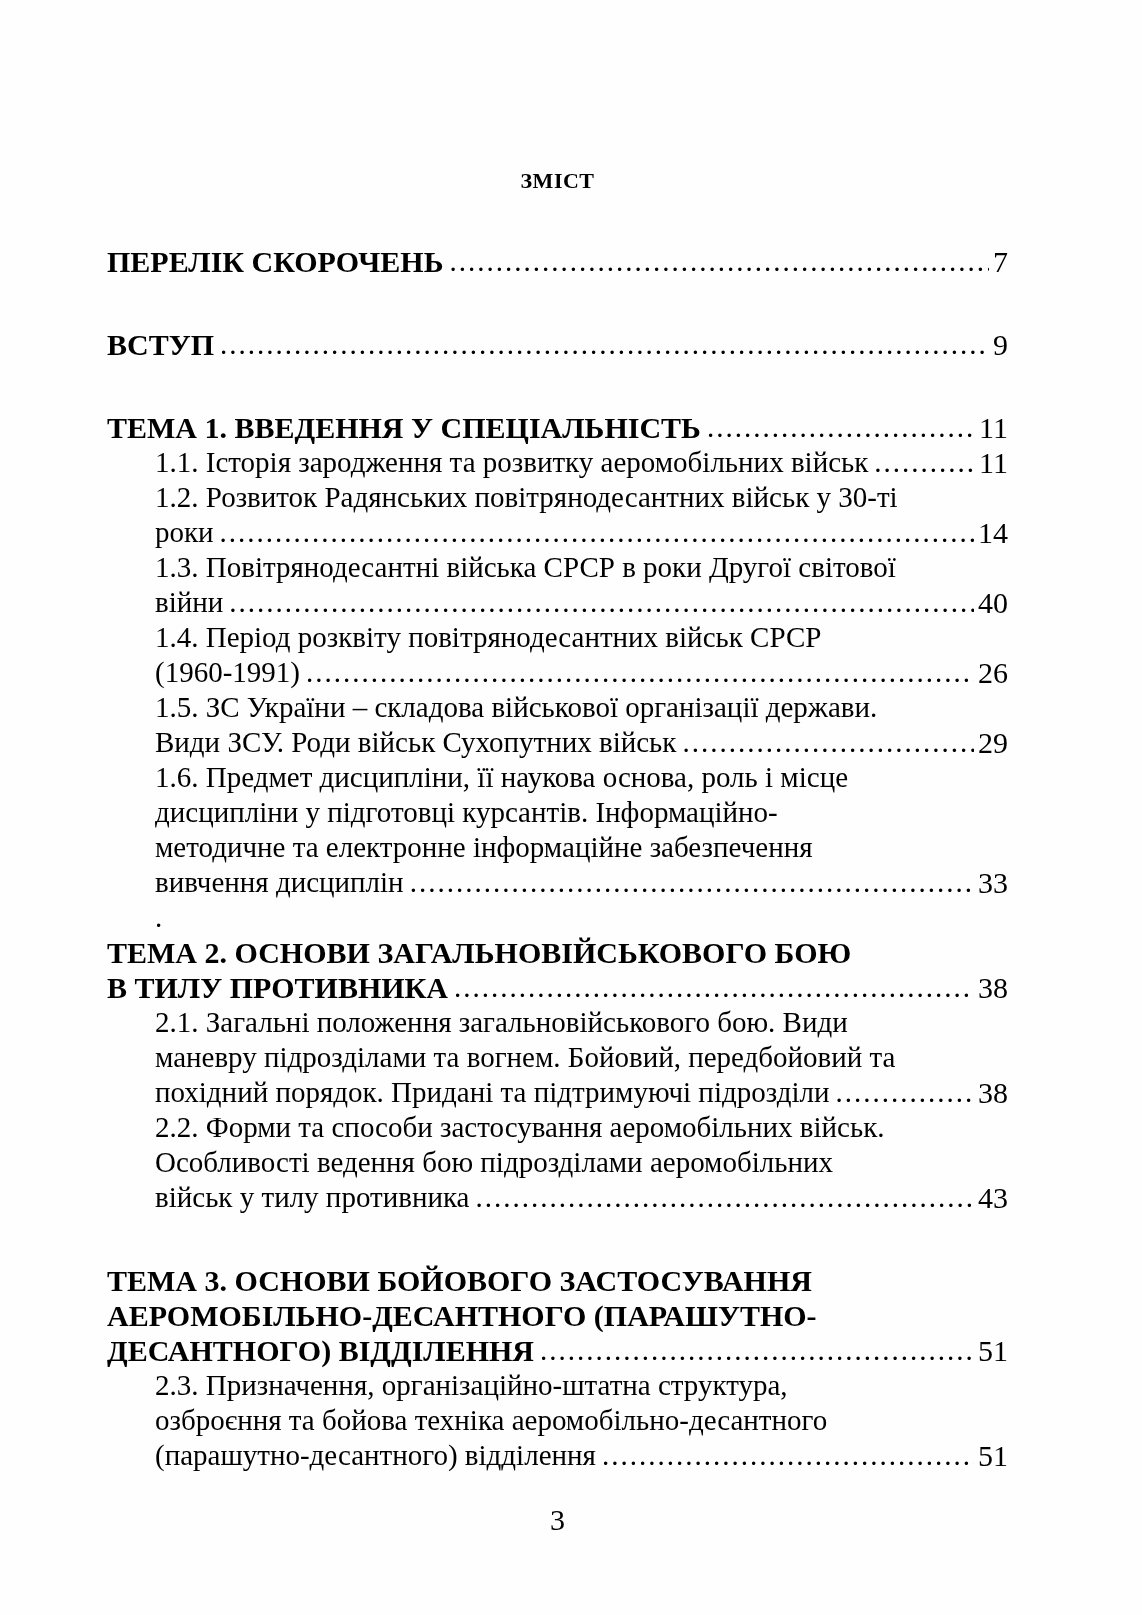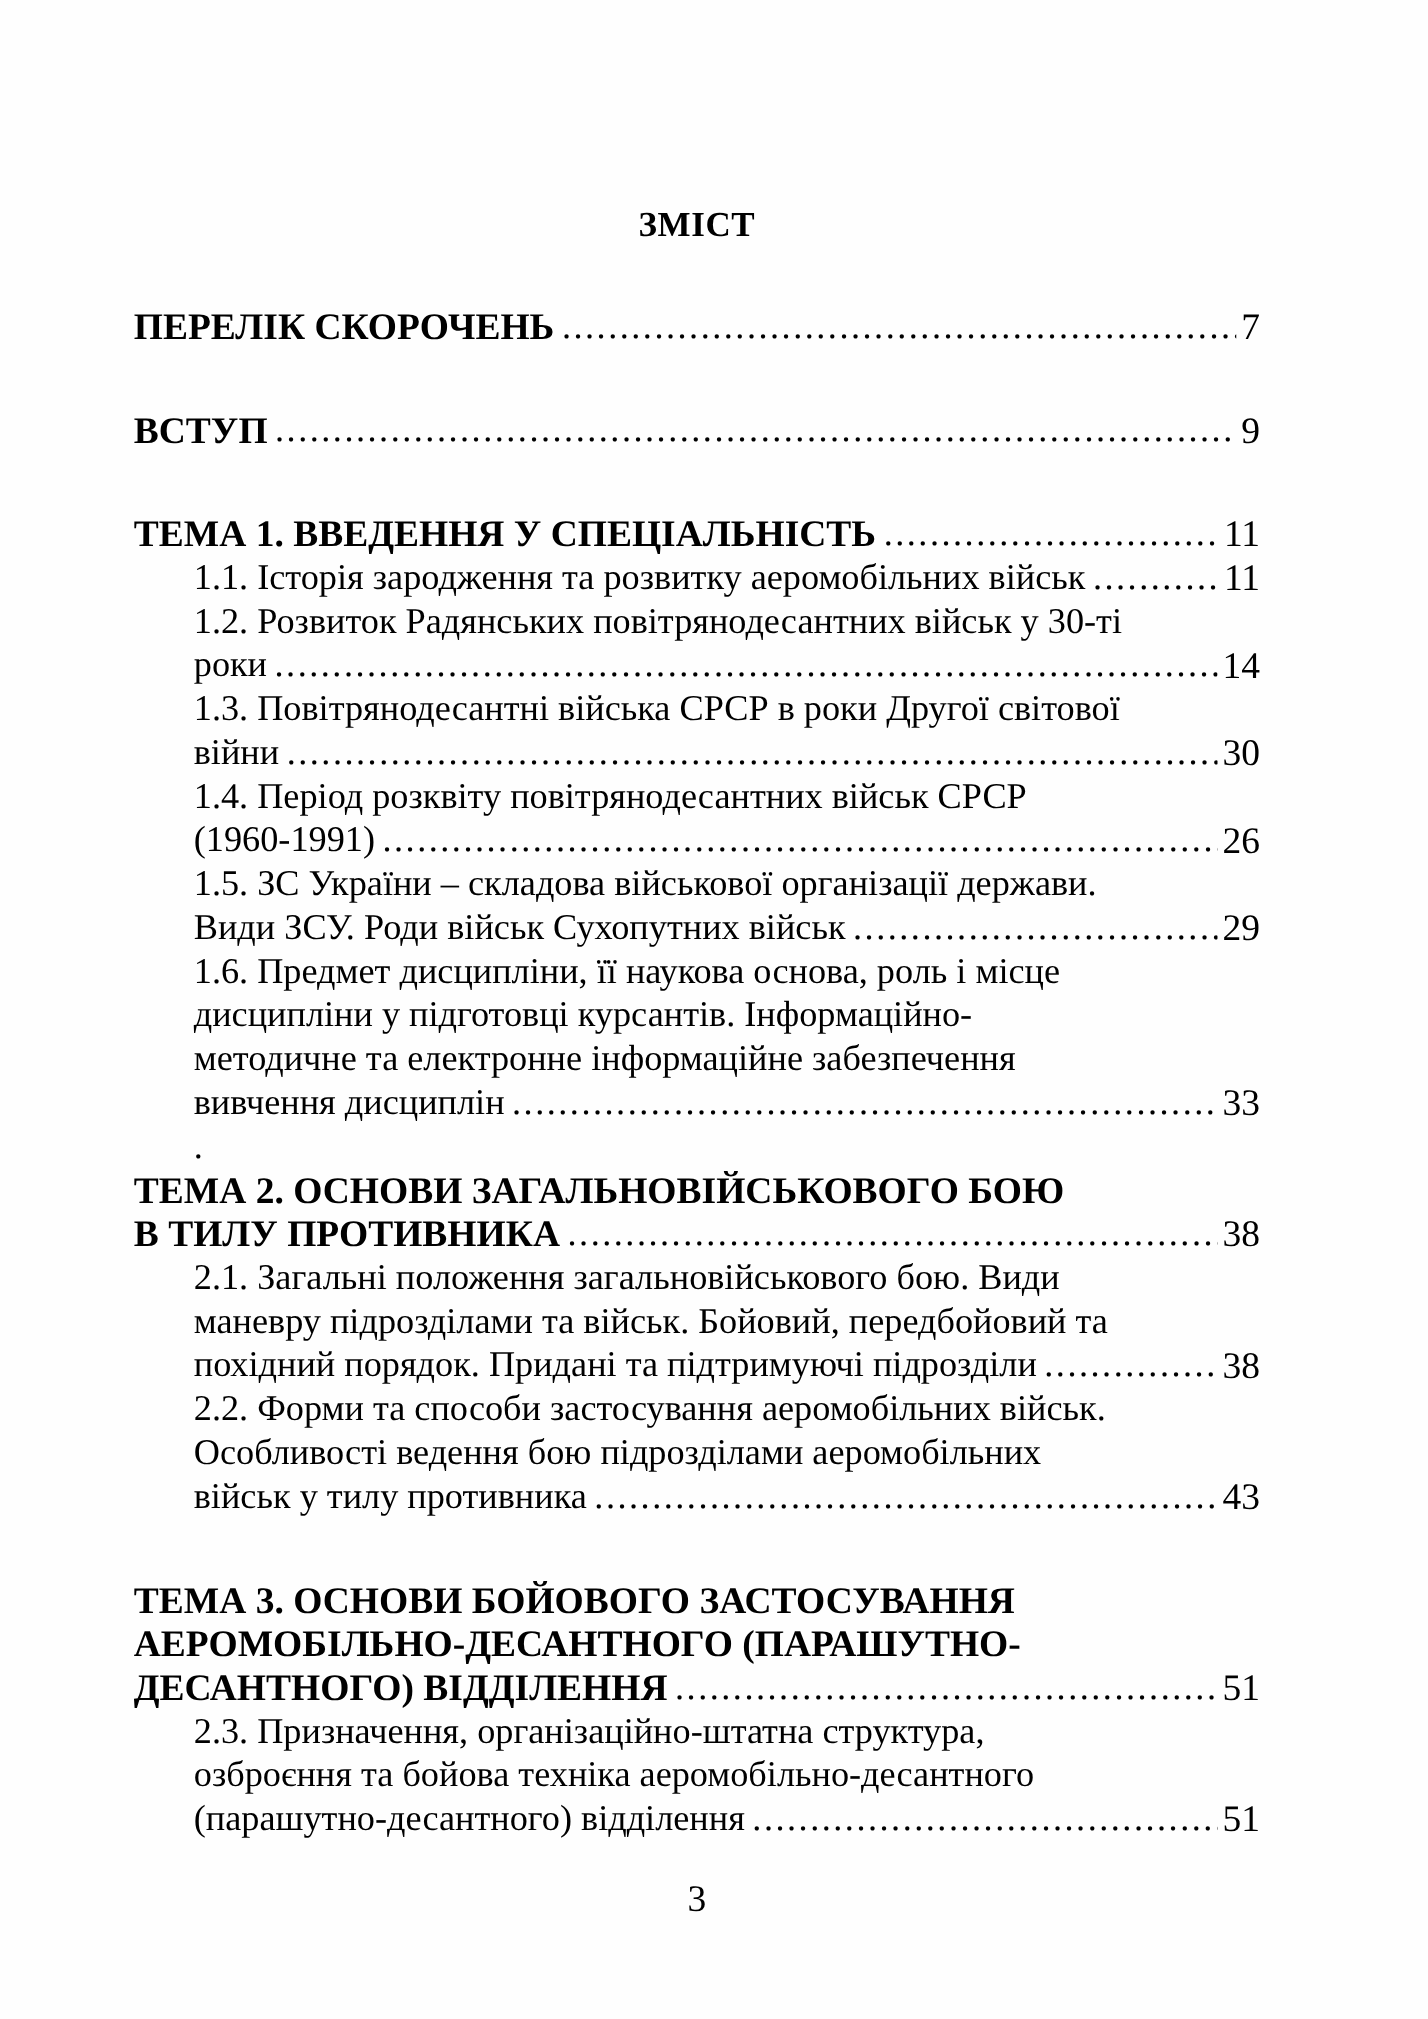--- a/index.html
+++ b/index.html
@@ -14,21 +14,21 @@
   .page { position: absolute; inset: 0; background: #fefefe; }
   .content {
     position: absolute;
     left: 107px;
     top: 160px;
     width: 901px;
   }
   .doc-title {
     text-align: center;
     font-weight: bold;
-    font-size: 28px;
+    font-size: 22px;
     line-height: 42px;
     letter-spacing: 0.5px;
     margin: 0 0 42px 0;
   }
   .toc-entry { margin: 0; }
   .toc-entry.gap { margin-top: 48px; }
   .toc-entry.header { font-weight: bold; font-size: 30px; }
   .toc-entry.sub { font-size: 29px; margin-left: 48px; }
   .toc-line {
     line-height: 35px;
@@ -108,21 +108,21 @@
             <span class="line-text">роки</span>
             <span class="leader"></span>
             <span class="page-num">14</span>
           </div>
         </div>
         <div class="toc-entry sub">
           <div class="toc-line">1.3. Повітрянодесантні війська СРСР в роки Другої світової</div>
           <div class="toc-line with-leader">
             <span class="line-text">війни</span>
             <span class="leader"></span>
-            <span class="page-num">30</span>
+            <span class="page-num">40</span>
           </div>
         </div>
         <div class="toc-entry sub">
           <div class="toc-line">1.4. Період розквіту повітрянодесантних військ СРСР</div>
           <div class="toc-line with-leader">
             <span class="line-text">(1960-1991)</span>
             <span class="leader"></span>
             <span class="page-num">26</span>
           </div>
         </div>
@@ -150,21 +150,21 @@
         <div class="toc-entry header">
           <div class="toc-line">ТЕМА 2. ОСНОВИ ЗАГАЛЬНОВІЙСЬКОВОГО БОЮ</div>
           <div class="toc-line with-leader">
             <span class="line-text">В ТИЛУ ПРОТИВНИКА</span>
             <span class="leader"></span>
             <span class="page-num">38</span>
           </div>
         </div>
         <div class="toc-entry sub">
           <div class="toc-line">2.1. Загальні положення загальновійськового бою. Види</div>
-          <div class="toc-line">маневру підрозділами та військ. Бойовий, передбойовий та</div>
+          <div class="toc-line">маневру підрозділами та вогнем. Бойовий, передбойовий та</div>
           <div class="toc-line with-leader">
             <span class="line-text">похідний порядок. Придані та підтримуючі підрозділи</span>
             <span class="leader"></span>
             <span class="page-num">38</span>
           </div>
         </div>
         <div class="toc-entry sub">
           <div class="toc-line">2.2. Форми та способи застосування аеромобільних військ.</div>
           <div class="toc-line">Особливості ведення бою підрозділами аеромобільних</div>
           <div class="toc-line with-leader">

